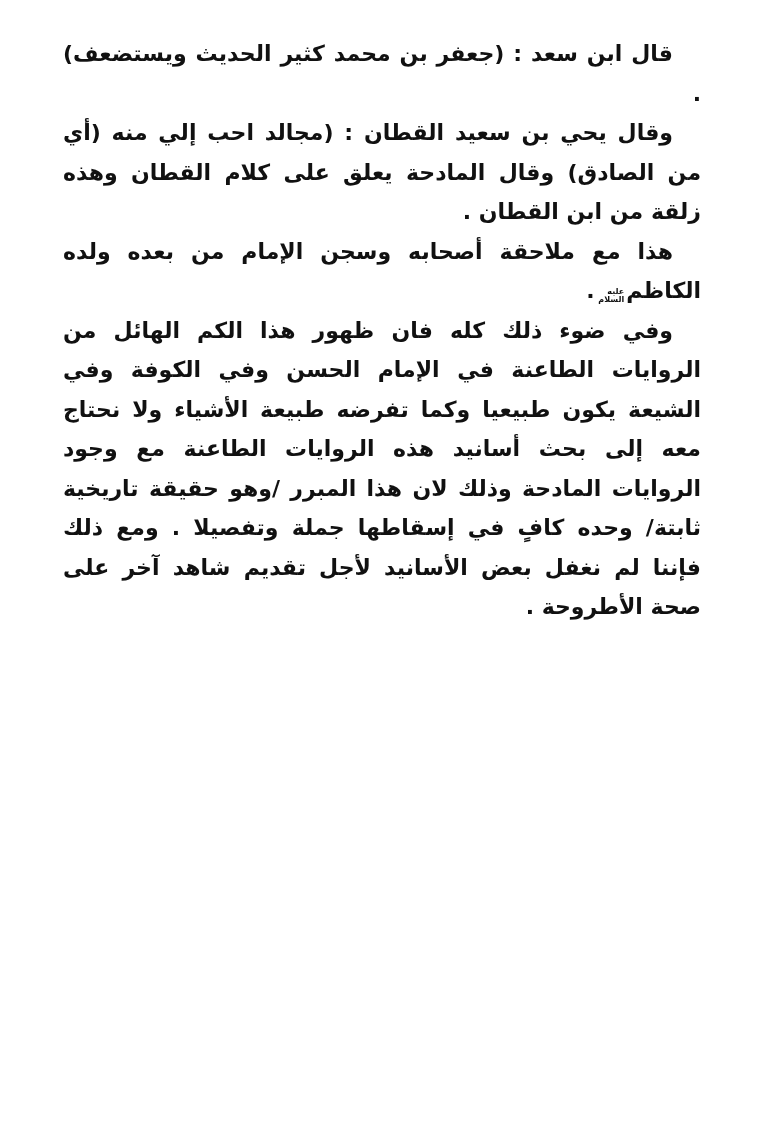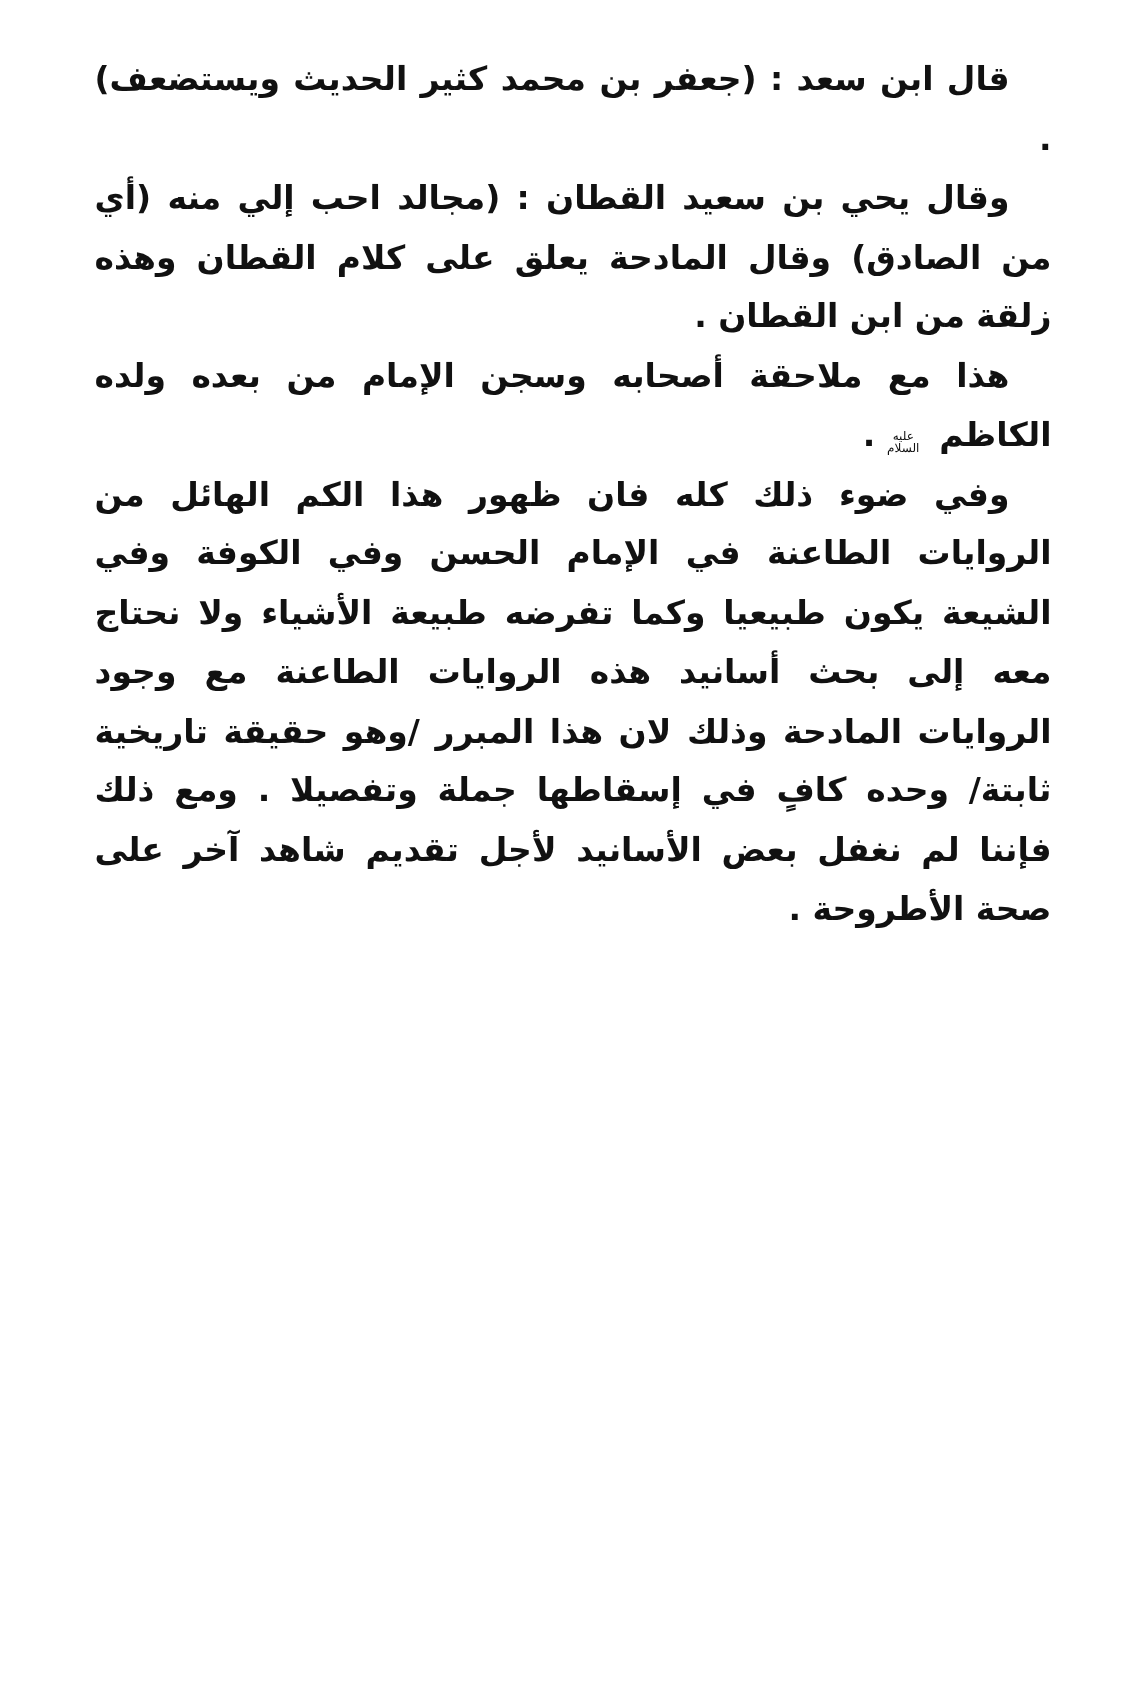--- a/index.html
+++ b/index.html
@@ -31,27 +31,26 @@
   .textblock p {
     margin: 0;
     padding: 0;
     text-indent: 28px; 
   }
   
   .honorific {
     display: inline-block;
     width: 22px;
     font-size: 8px;
-    font-weight: 400;
+    font-weight: 700;
     line-height: 0.95;
-    text-align: center;
     text-indent: 0;
     vertical-align: -4px;
     white-space: normal;
-    margin-right: 13px;
+    margin-right: 2px;
   }
   .footer {
     position: absolute;
     top: 1078px;
     left: 0;
     width: 100%;
     text-align: center;
     direction: rtl;
     font-size: 19px;
     font-weight: 400;

